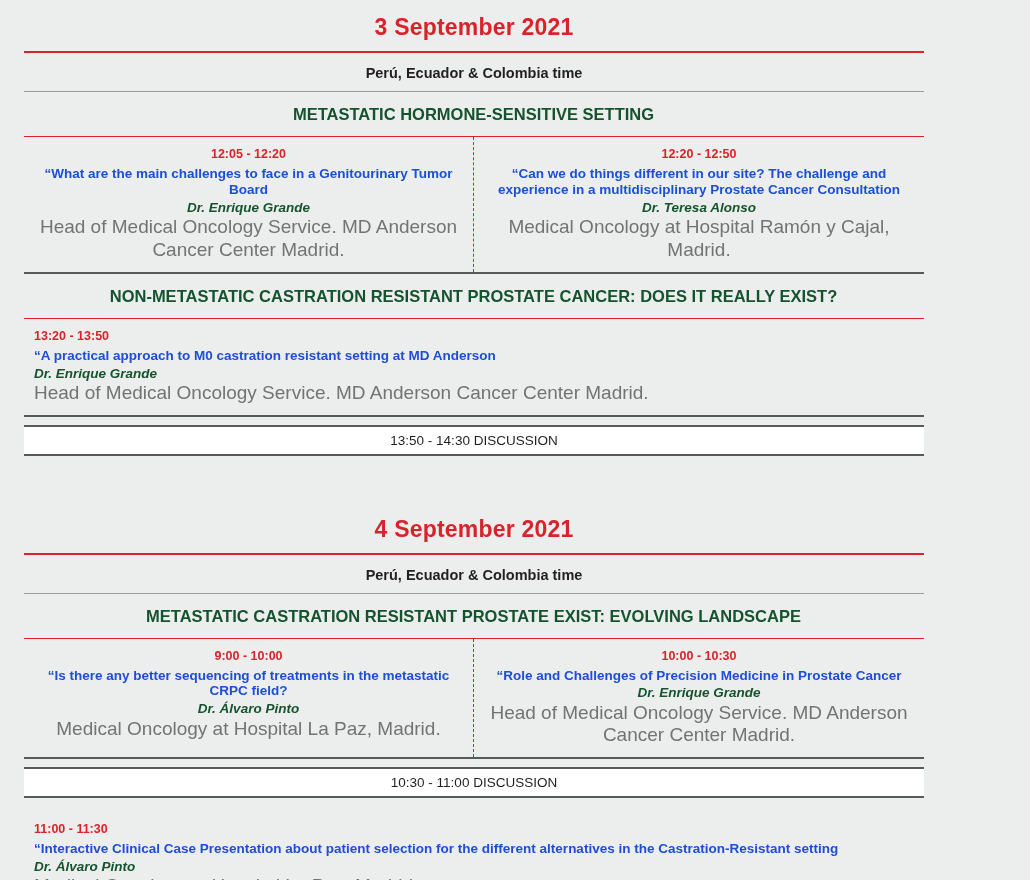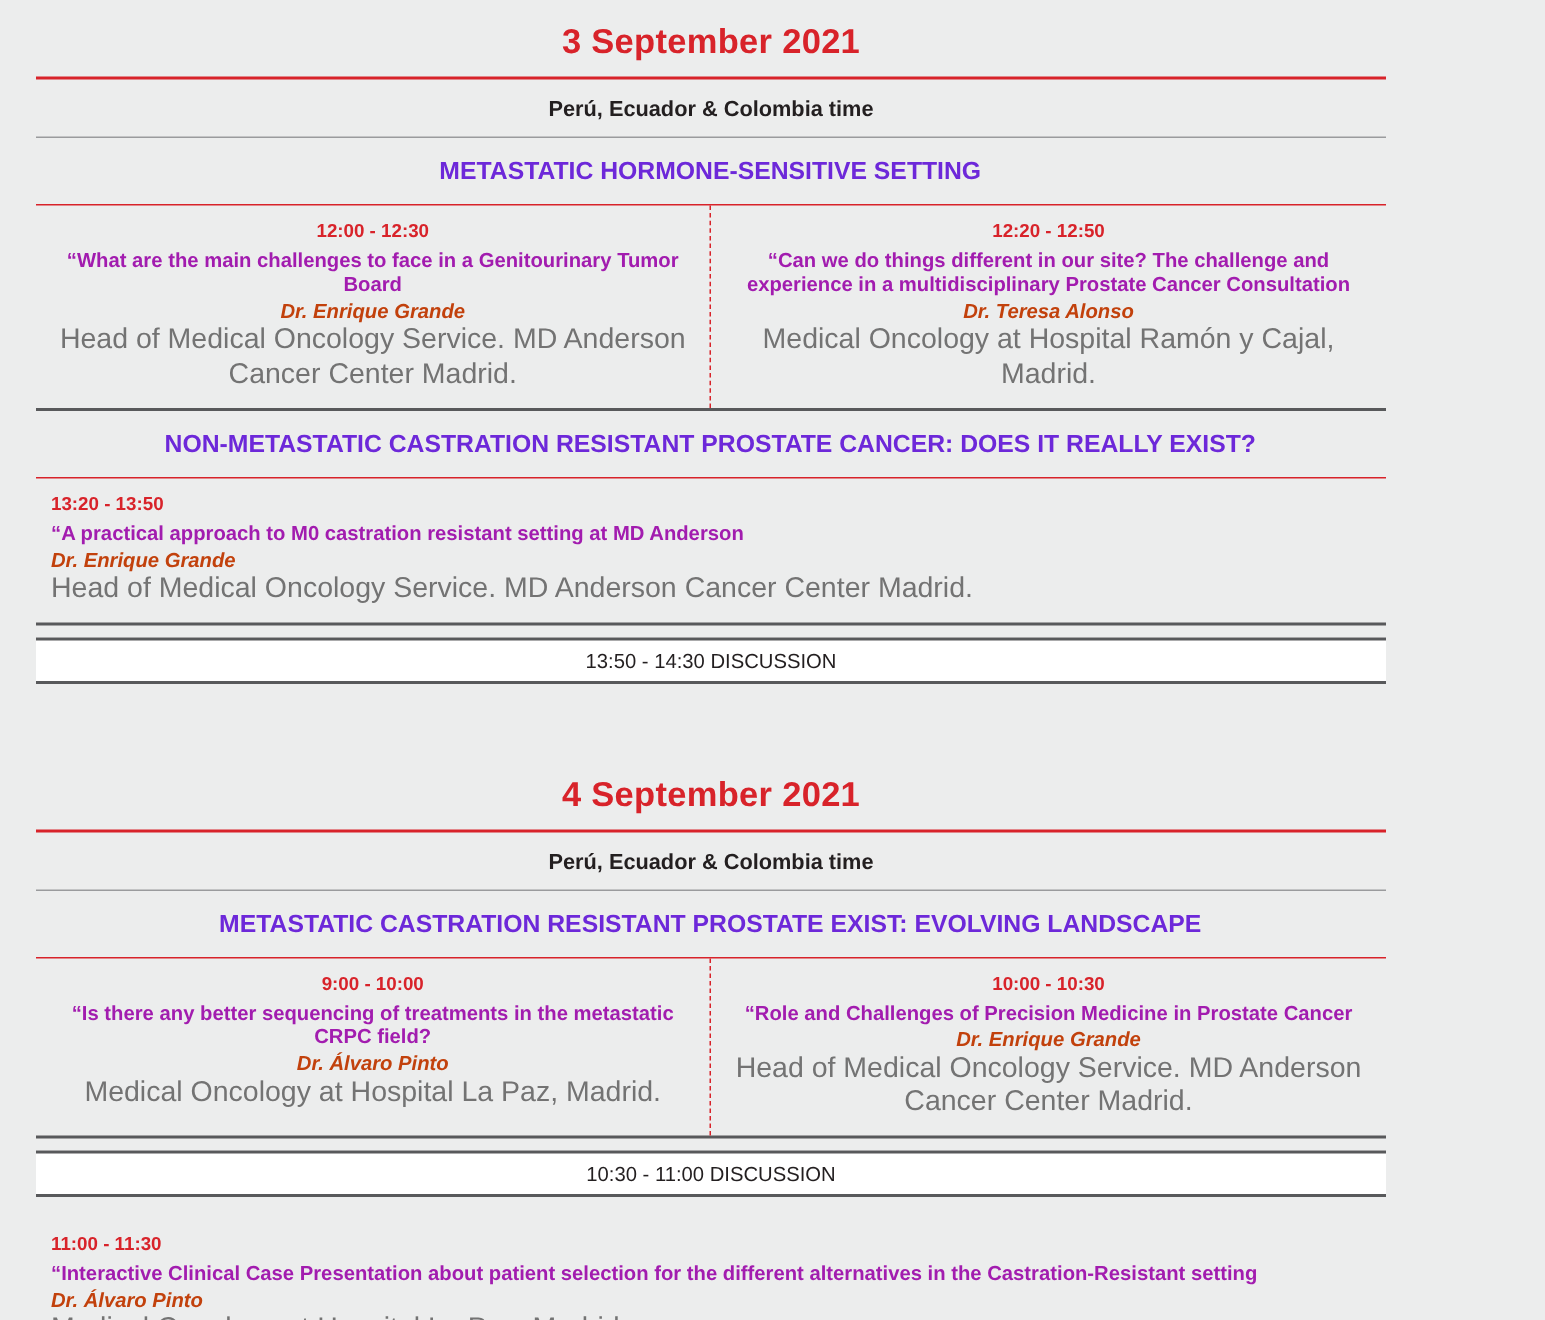--- a/index.html
+++ b/index.html
@@ -37,21 +37,21 @@
     font-size: 14.5px;
     padding: 12px 0 10px 0;
   }
   .tz-rule {
     height: 1px;
     background: #9a9b9d;
     margin: 0 24px;
   }
   .section-title {
     text-align: center;
-    color: #6d28d9;
+    color: #14532d;
     font-weight: bold;
     font-size: 16.5px;
     padding: 13px 11px 12px 10px;
   }
 
   .two-col {
     display: flex;
     margin: 0 24px;
     border-top: 1px solid #d8232a;
     border-bottom: 2px solid #58595b;
@@ -63,28 +63,28 @@
   }
   .col.left { border-right: 1px dashed #d8232a; }
 
   .time {
     color: #d8232a;
     font-weight: bold;
     font-size: 12.5px;
     padding: 4px 0 5px 0;
   }
   .talk-title {
-    color: #a21caf;
+    color: #1d4ed8;
     font-weight: bold;
     font-size: 13.5px;
     line-height: 1.18;
     padding-bottom: 2px;
   }
   .speaker {
-    color: #c2410c;
+    color: #14532d;
     font-style: italic;
     font-weight: bold;
     font-size: 13.5px;
     line-height: 1.2;
   }
   .affil {
     color: #737373;
     font-size: 19px;
     line-height: 1.2;
   }
@@ -120,21 +120,21 @@
   <div class="day-block">
     <div class="day-title">3 September 2021</div>
     <div class="day-rule"></div>
     <div class="tz">Perú, Ecuador &amp; Colombia time</div>
     <div class="tz-rule"></div>
 
     <div class="section-title">METASTATIC HORMONE-SENSITIVE SETTING</div>
 
     <div class="two-col">
       <div class="col left">
-        <div class="time">12:00 - 12:30</div>
+        <div class="time">12:05 - 12:20</div>
         <div class="talk-title">“What are the main challenges to face in a Genitourinary Tumor Board</div>
         <div class="speaker">Dr. Enrique Grande</div>
         <div class="affil">Head of Medical Oncology Service. MD Anderson Cancer Center Madrid.</div>
       </div>
       <div class="col">
         <div class="time">12:20 - 12:50</div>
         <div class="talk-title">“Can we do things different in our site? The challenge and experience in a  multidisciplinary Prostate Cancer Consultation</div>
         <div class="speaker">Dr. Teresa Alonso</div>
         <div class="affil">Medical Oncology at Hospital Ramón y Cajal, Madrid.</div>
       </div>

